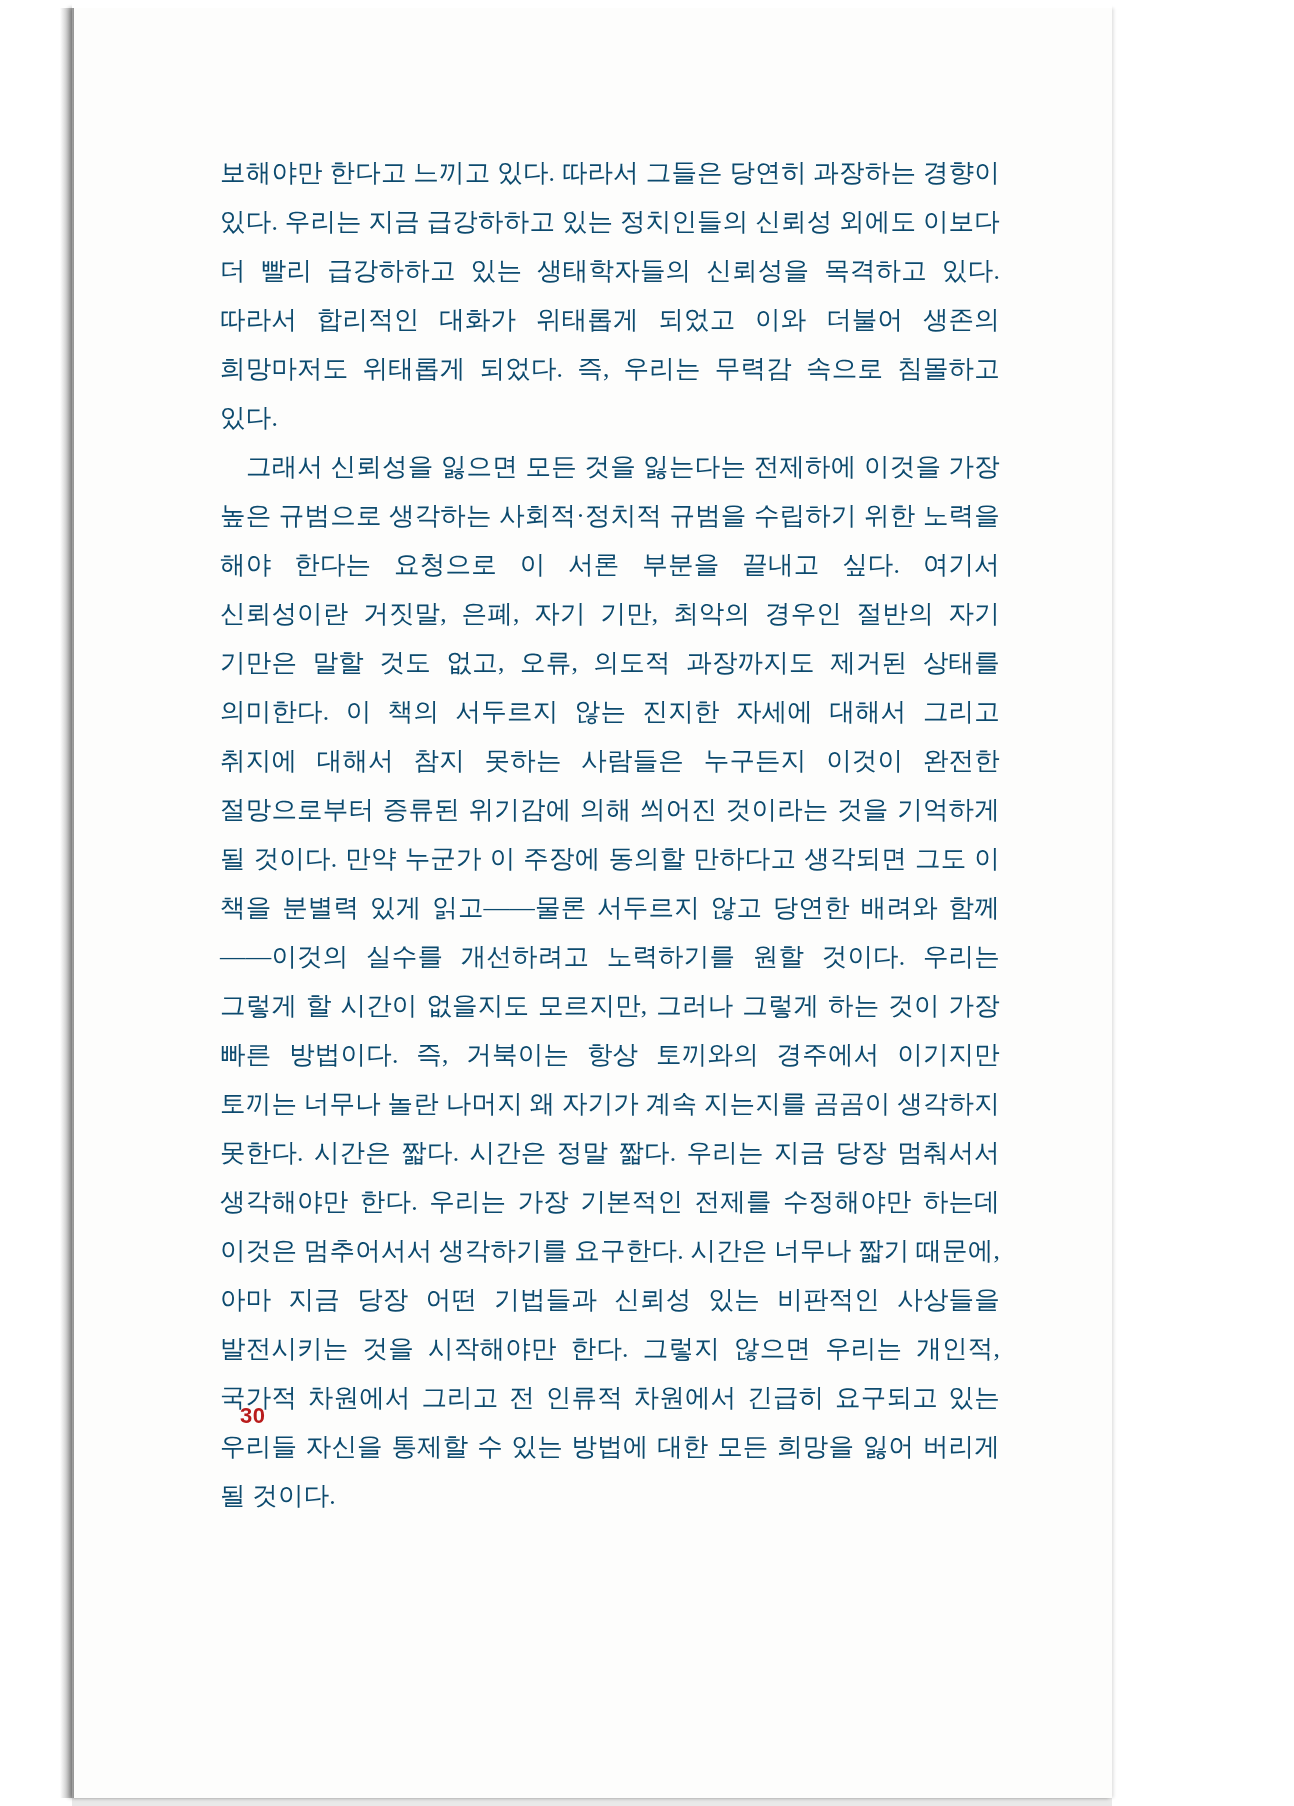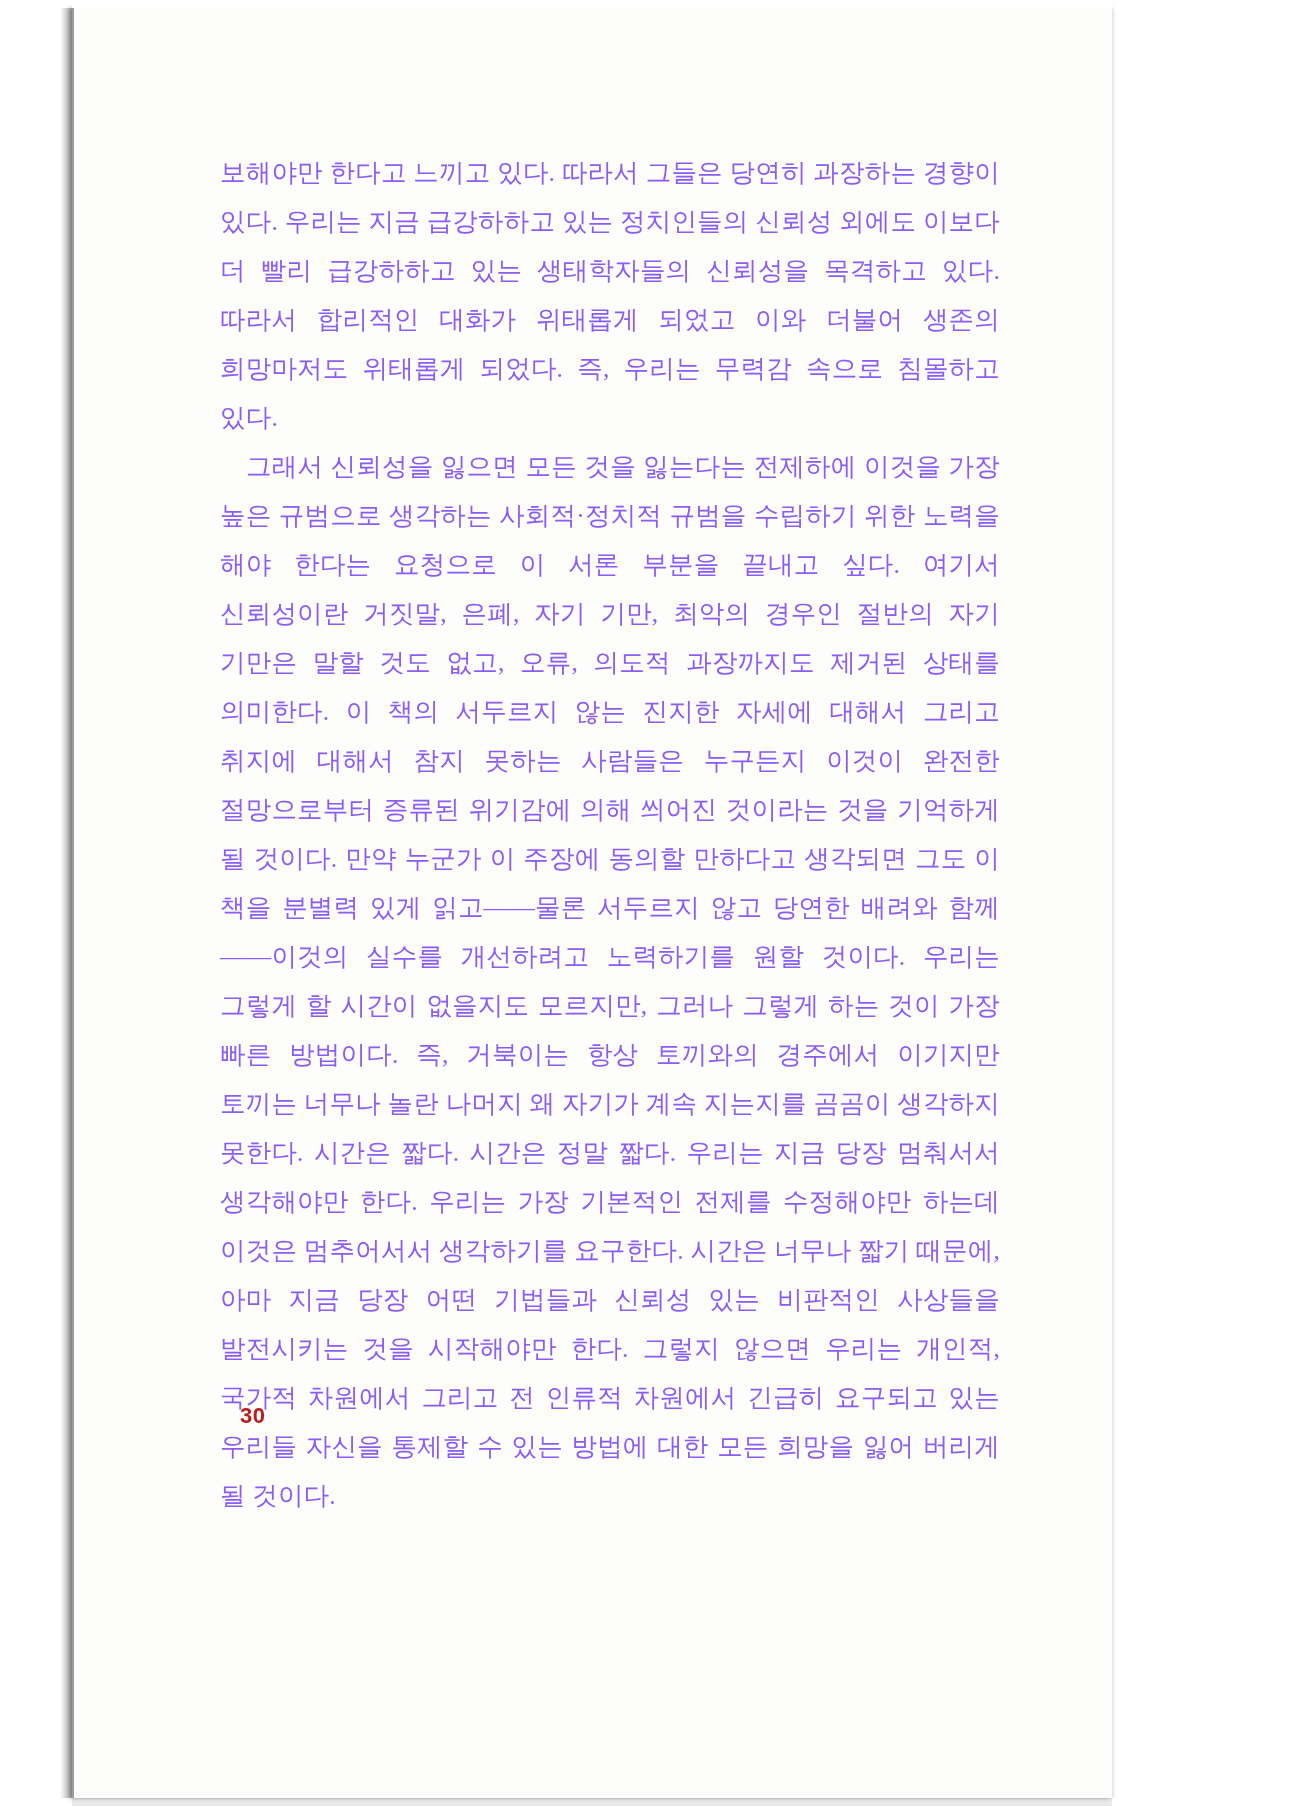--- a/index.html
+++ b/index.html
@@ -72,21 +72,21 @@
     position: absolute;
     left: 148px;
     top: 140px;
     width: 780px;
   }
 
   .para {
     margin: 0;
     font-size: 25.5px;
     line-height: 49px;
-    color: #8b5cf6;
+    color: #0c4a6e;
     text-align: justify;
     text-justify: inter-character;
     word-break: keep-all;
     letter-spacing: 0.2px;
   }
   .para.indent {
     text-indent: 26px;
   }
 
   #folio {

